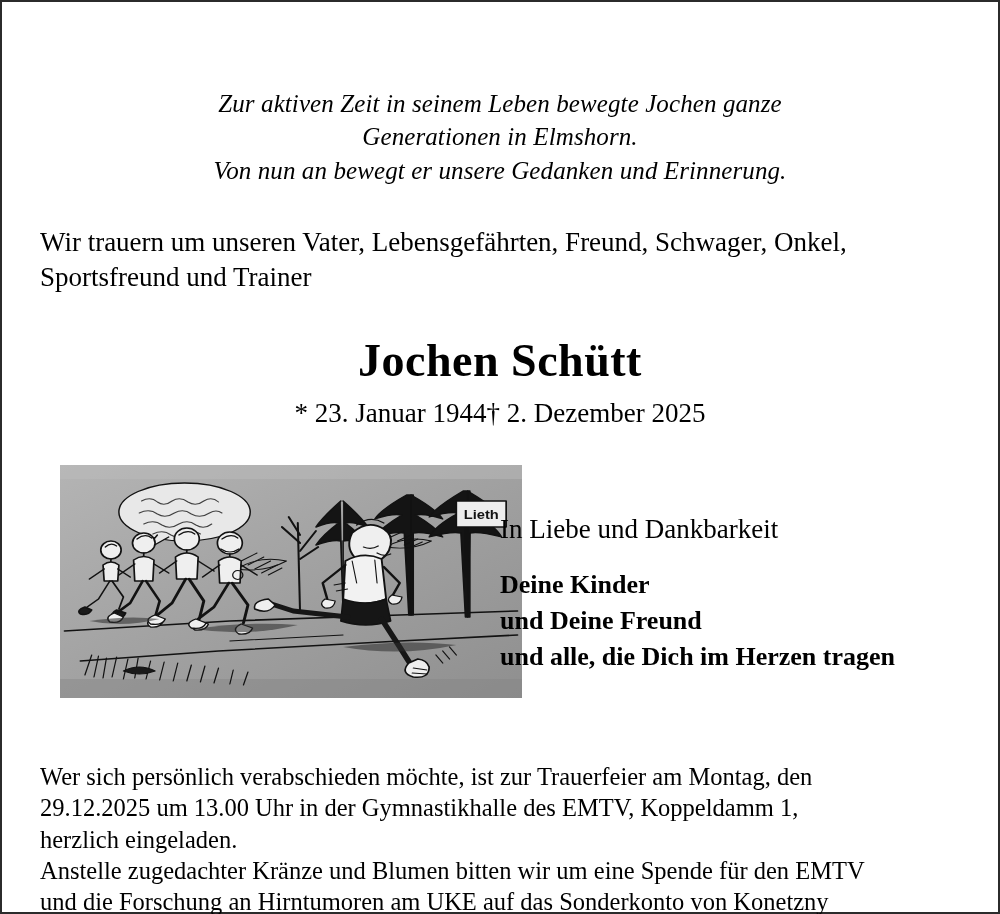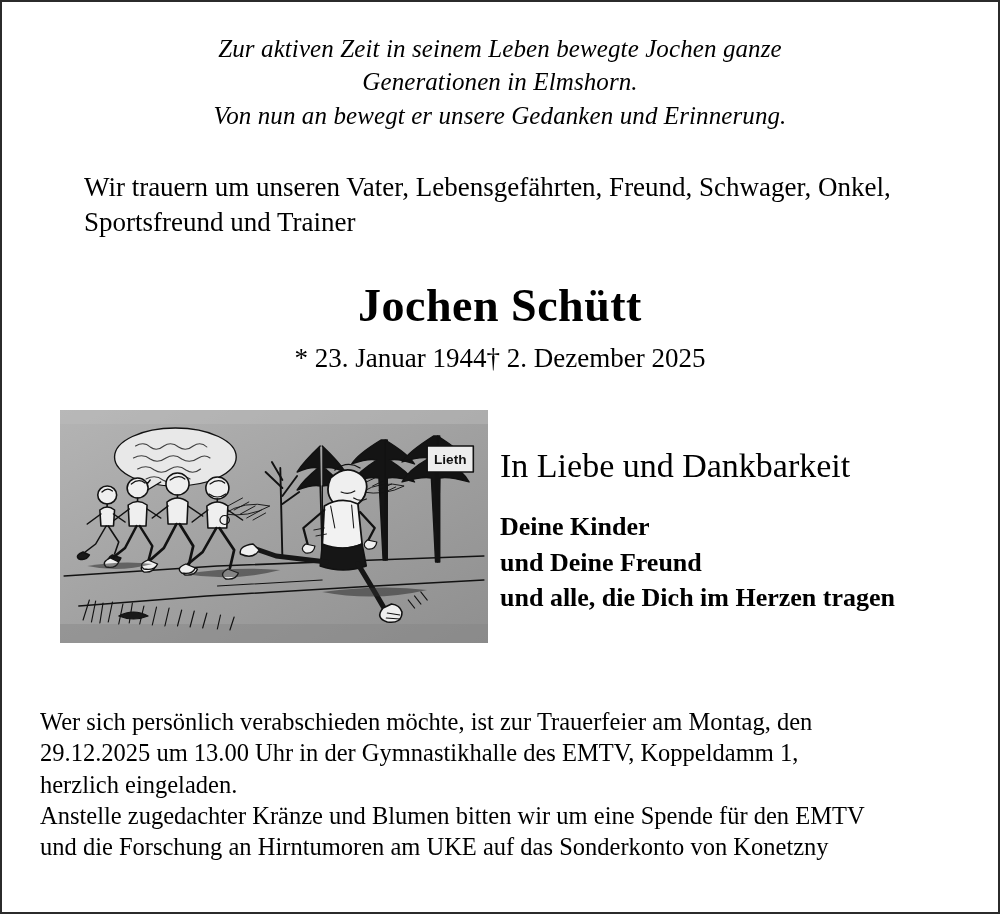--- a/index.html
+++ b/index.html
@@ -24,33 +24,34 @@
     border: 2px solid #2b2b2b;
     padding: 0;
   }
 
   
   .epitaph {
     text-align: center;
     font-style: italic;
     font-size: 25px;
     line-height: 1.33;
-    padding-top: 30px;
+    padding-top: 46px;
     letter-spacing: 0.1px;
+    margin-top: 39px;
   }
   .epitaph .line { display: block; white-space: pre; }
 
   
   .intro {
     margin: 38px 0 0 38px;
     font-size: 27px;
     line-height: 1.30;
     max-width: 930px;
   }
-  .intro .line { display: block; margin-left: 44px; }
+  .intro .line { display: block; }
 
   
   .name-block { text-align: center; margin-top: 43px; }
   .deceased-name {
     font-size: 46px;
     font-weight: bold;
     letter-spacing: 0.5px;
     line-height: 1.0;
   }
   .dates {
@@ -65,37 +66,38 @@
   .middle {
     position: relative;
     margin-top: 36px;
     height: 240px;
   }
 
   .photo-frame {
     position: absolute;
     left: 58px;
     top: 0;
-    width: 428px;
+    width: 462px;
     height: 233px;
     background: #fdba74;
     overflow: hidden;
   }
   .photo-frame svg { display: block; width: 100%; height: 100%; }
 
   .dedication {
     position: absolute;
     left: 498px;
     top: 36px;
     width: 470px;
   }
   .dedication-lead {
-    font-size: 34px;
+    font-size: 27px;
     line-height: 1.2;
     margin-bottom: 22px;
+    margin-top: 12px;
   }
   .dedication-family {
     font-size: 26px;
     font-weight: bold;
     line-height: 1.38;
   }
   .dedication-family .line { display: block; }
 
   
   .details {

